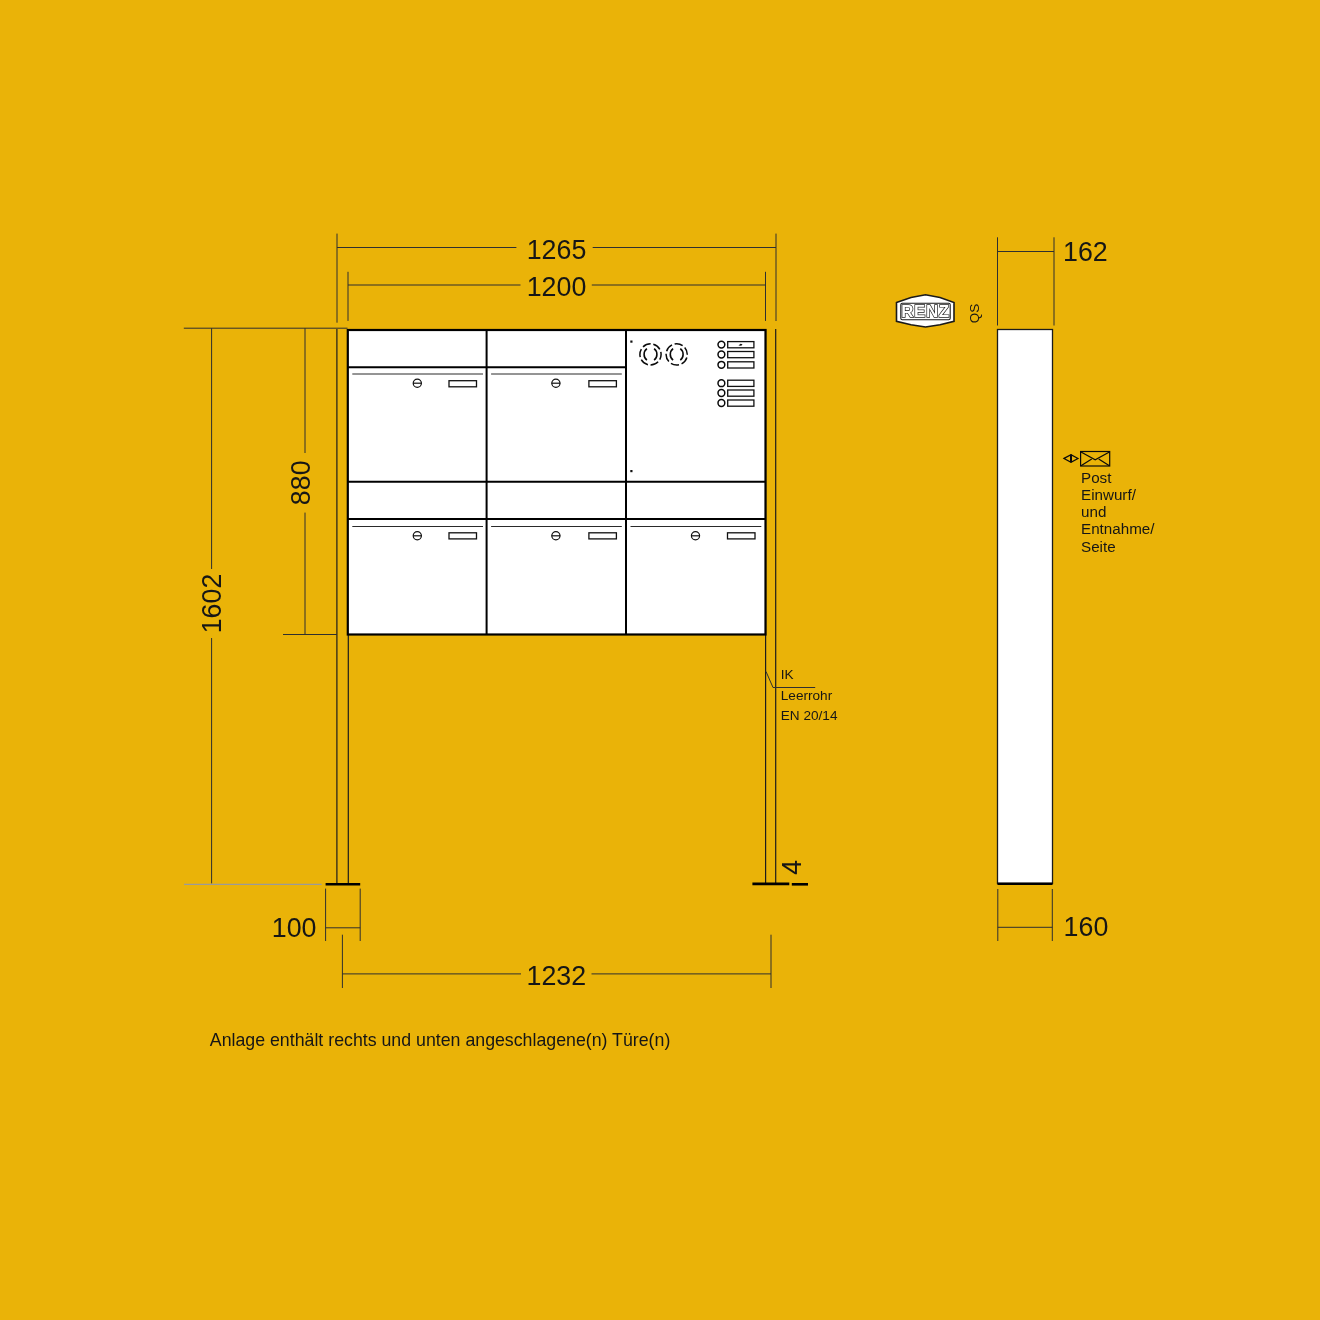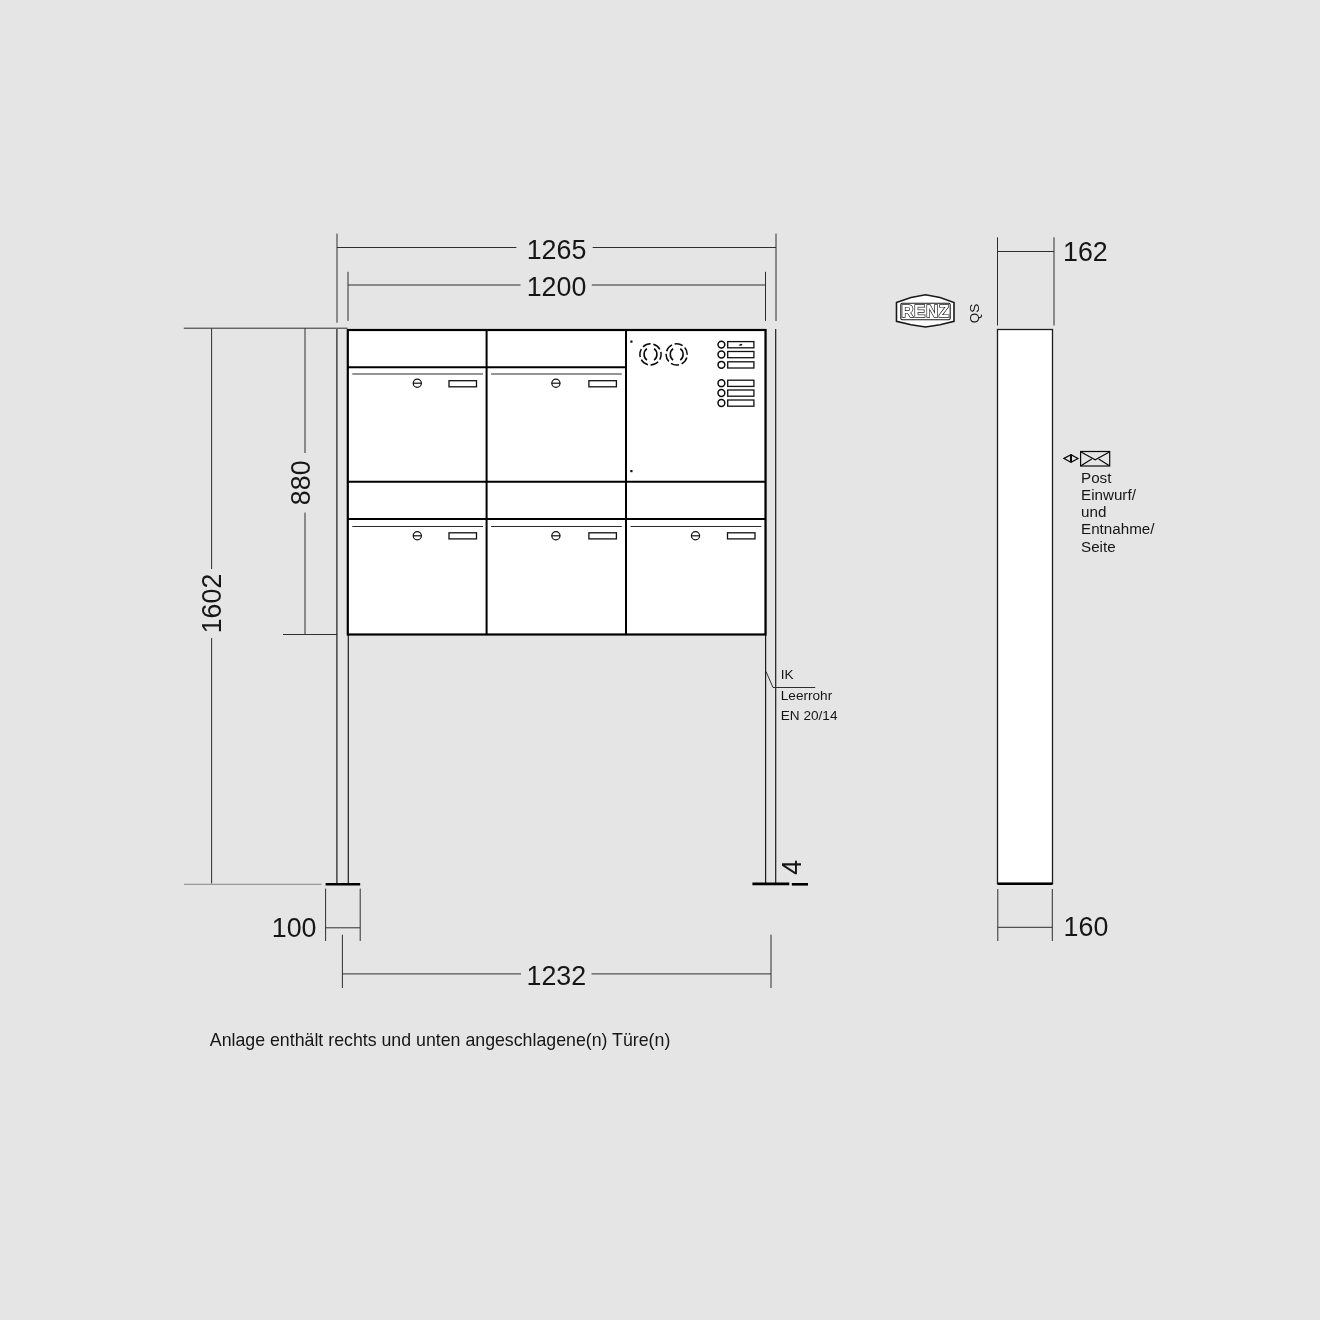--- a/index.html
+++ b/index.html
@@ -1,16 +1,16 @@
 <!DOCTYPE html>
 <html><head>
 <meta charset="utf-8">
 <style>
 html,body{margin:0;padding:0;background:#ffffff;}
-#canvas{width:1320px;height:1320px;position:relative;background:#e5e5e5;font-family:"Liberation Sans",sans-serif;}
+#canvas{width:1320px;height:1320px;position:relative;background:#eab308;font-family:"Liberation Sans",sans-serif;}
 svg{position:absolute;top:0;left:0;}
 text{font-family:"Liberation Sans",sans-serif;fill:#161616;}
 </style>
 </head>
 <body>
 <div id="canvas">
 <svg width="1320" height="1320" viewBox="0 0 1320 1320">
 
 <g stroke="#1c1c1c" stroke-width="1.2" fill="none">
 <line x1="336.9" y1="329" x2="336.9" y2="883.5"></line>

